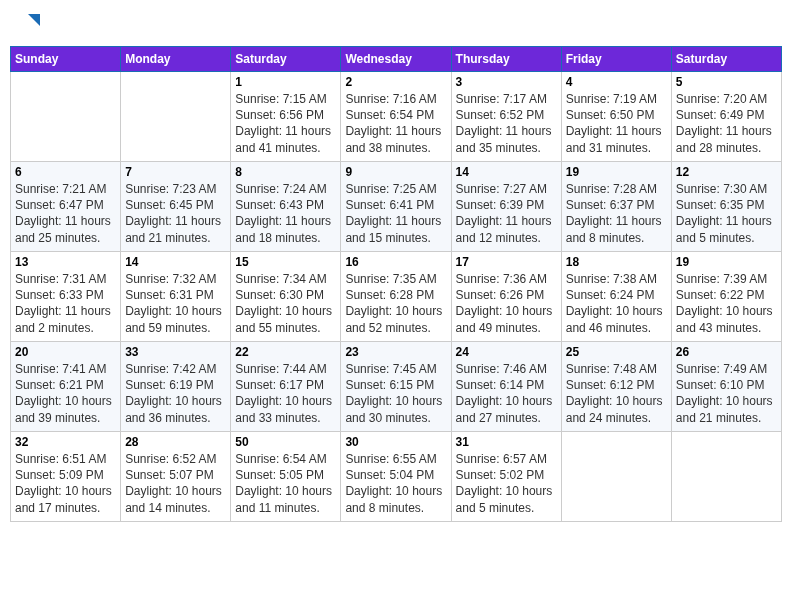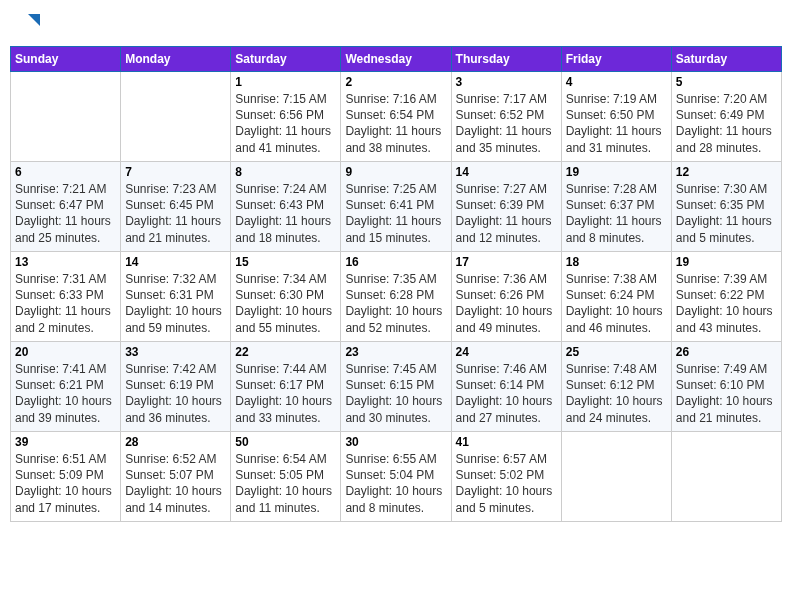--- a/index.html
+++ b/index.html
@@ -220,36 +220,36 @@
           <span class="day-num">25</span>
           <div class="day-info">Sunrise: 7:48 AM<br>Sunset: 6:12 PM<br>Daylight: 10 hours and 24 minutes.</div>
         </td>
         <td>
           <span class="day-num">26</span>
           <div class="day-info">Sunrise: 7:49 AM<br>Sunset: 6:10 PM<br>Daylight: 10 hours and 21 minutes.</div>
         </td>
       </tr>
       <tr>
         <td>
-          <span class="day-num">39</span>
+          <span class="day-num">32</span>
           <div class="day-info">Sunrise: 6:51 AM<br>Sunset: 5:09 PM<br>Daylight: 10 hours and 17 minutes.</div>
         </td>
         <td>
           <span class="day-num">28</span>
           <div class="day-info">Sunrise: 6:52 AM<br>Sunset: 5:07 PM<br>Daylight: 10 hours and 14 minutes.</div>
         </td>
         <td>
           <span class="day-num">50</span>
           <div class="day-info">Sunrise: 6:54 AM<br>Sunset: 5:05 PM<br>Daylight: 10 hours and 11 minutes.</div>
         </td>
         <td>
           <span class="day-num">30</span>
           <div class="day-info">Sunrise: 6:55 AM<br>Sunset: 5:04 PM<br>Daylight: 10 hours and 8 minutes.</div>
         </td>
         <td>
-          <span class="day-num">41</span>
+          <span class="day-num">31</span>
           <div class="day-info">Sunrise: 6:57 AM<br>Sunset: 5:02 PM<br>Daylight: 10 hours and 5 minutes.</div>
         </td>
         <td class="empty"></td>
         <td class="empty"></td>
       </tr>
     </tbody>
 </table>
 
 </body></html>

